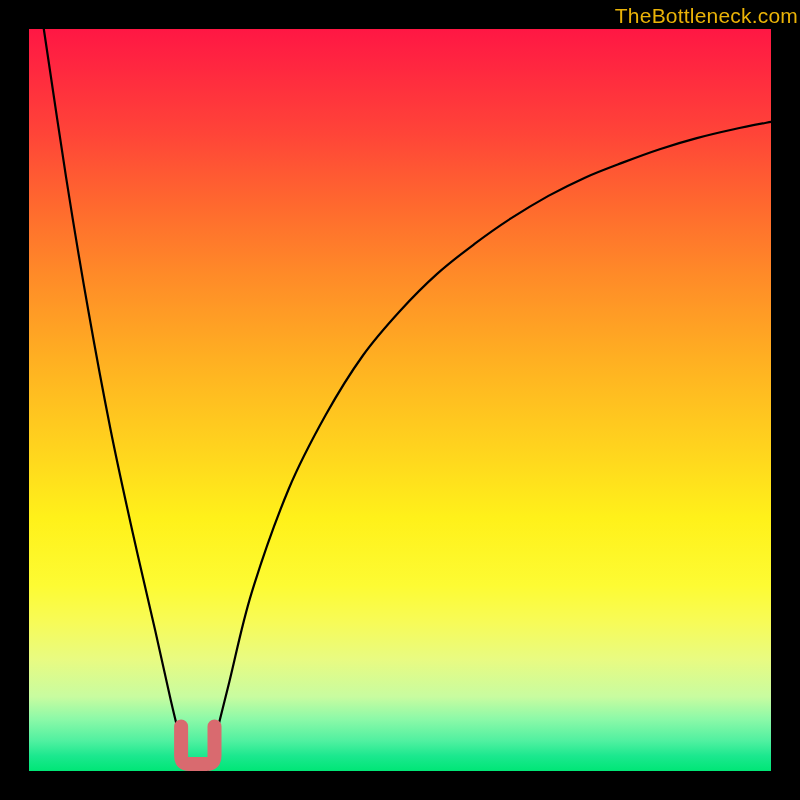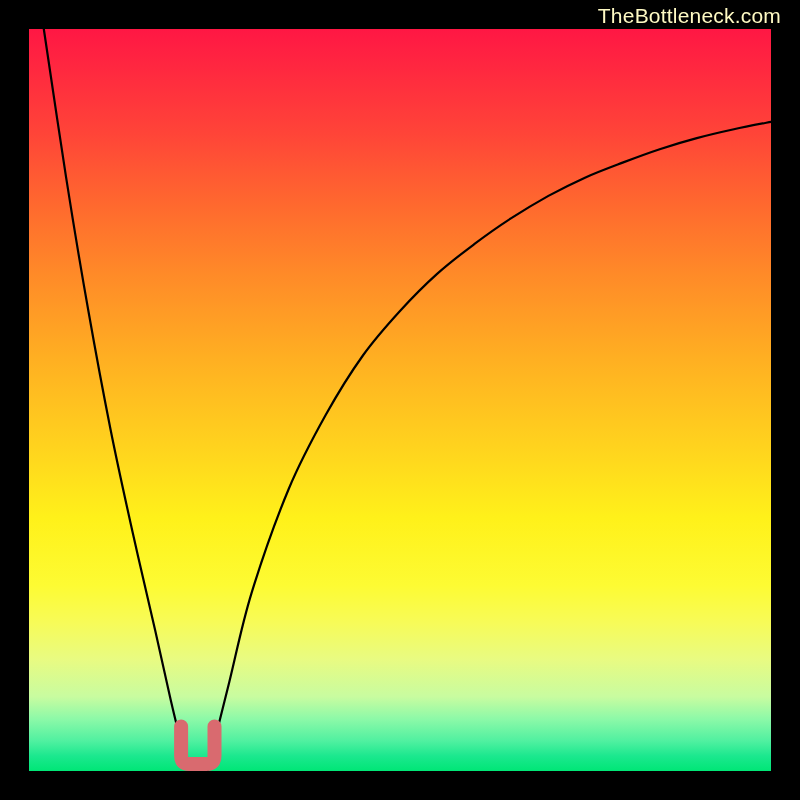--- a/index.html
+++ b/index.html
@@ -31,22 +31,22 @@
       #e8fb82 85%,
       #c8fca0 90%,
       #8cf9a8 93%,
       #4ff0a0 96%,
       #1be88e 98%,
       #00e676 100%);
   }
   .watermark {
     position: absolute;
     top: 4px;
-    right: 19px;
-    color: #fef9c3;
+    right: 2px;
+    color: #eab308;
     font-size: 21px;
     font-weight: 500;
     letter-spacing: 0.2px;
     user-select: none;
   }
   svg.curve {
     position: absolute;
     left: 0;
     top: 0;
     width: 742px;

